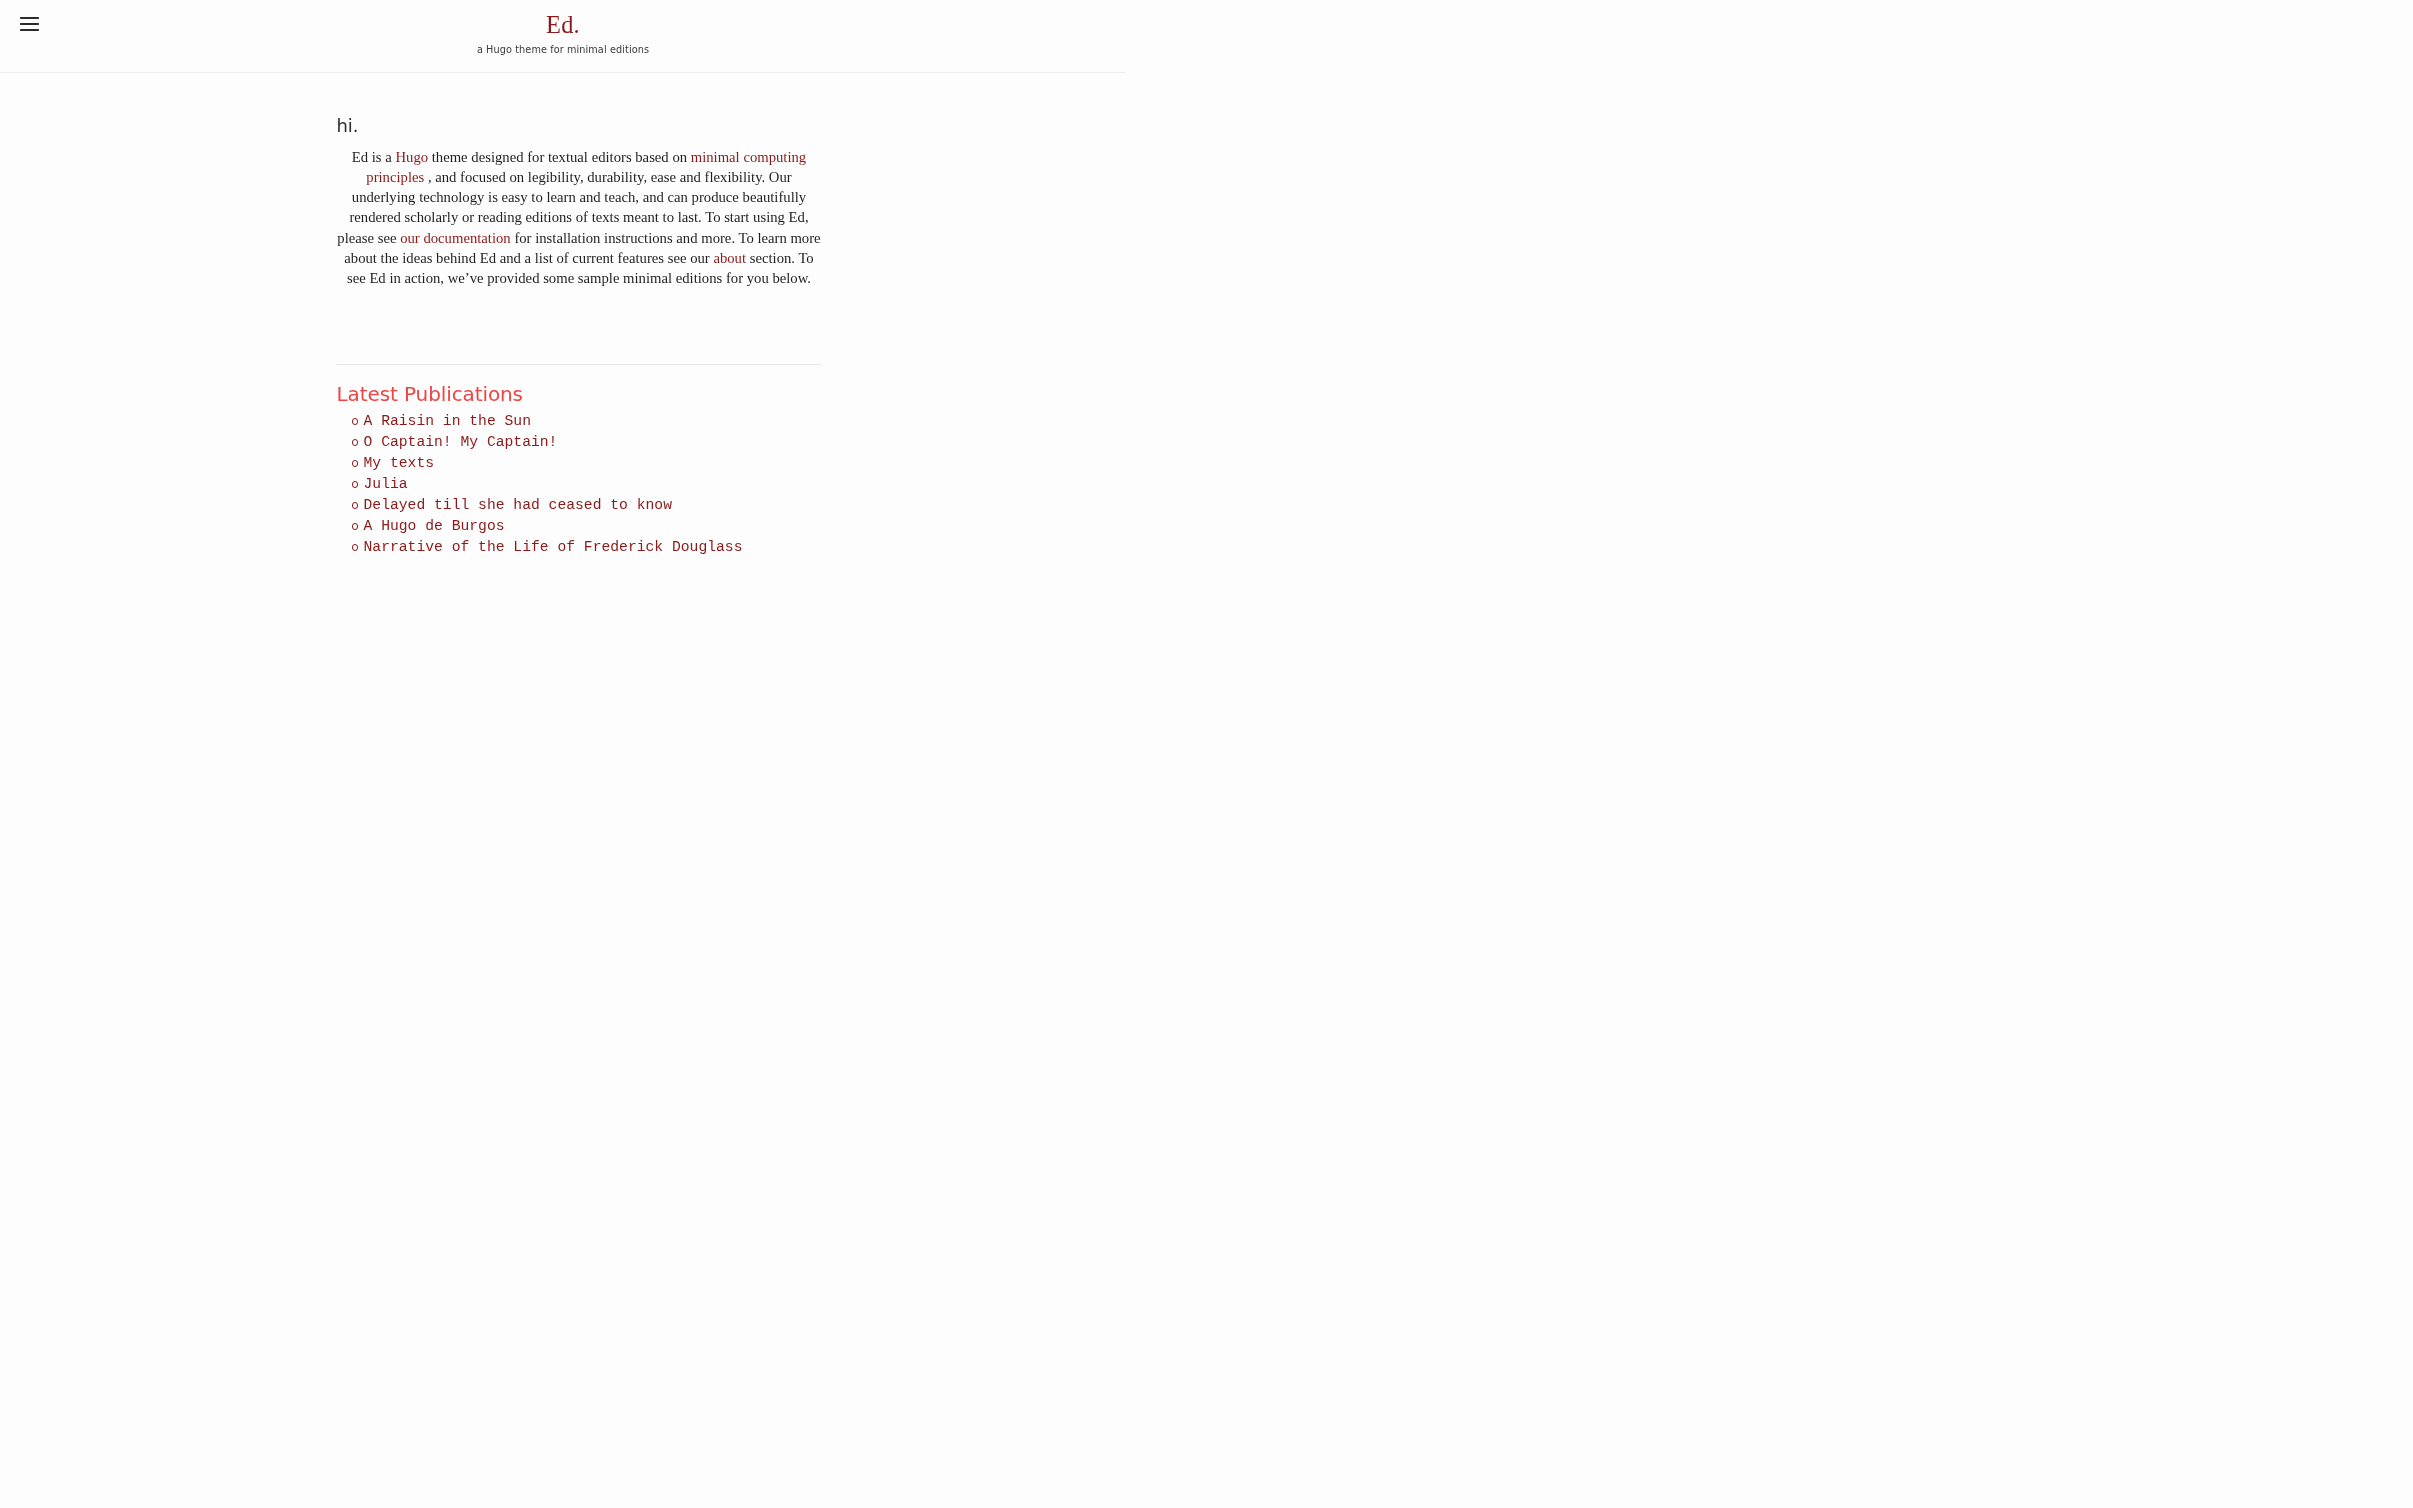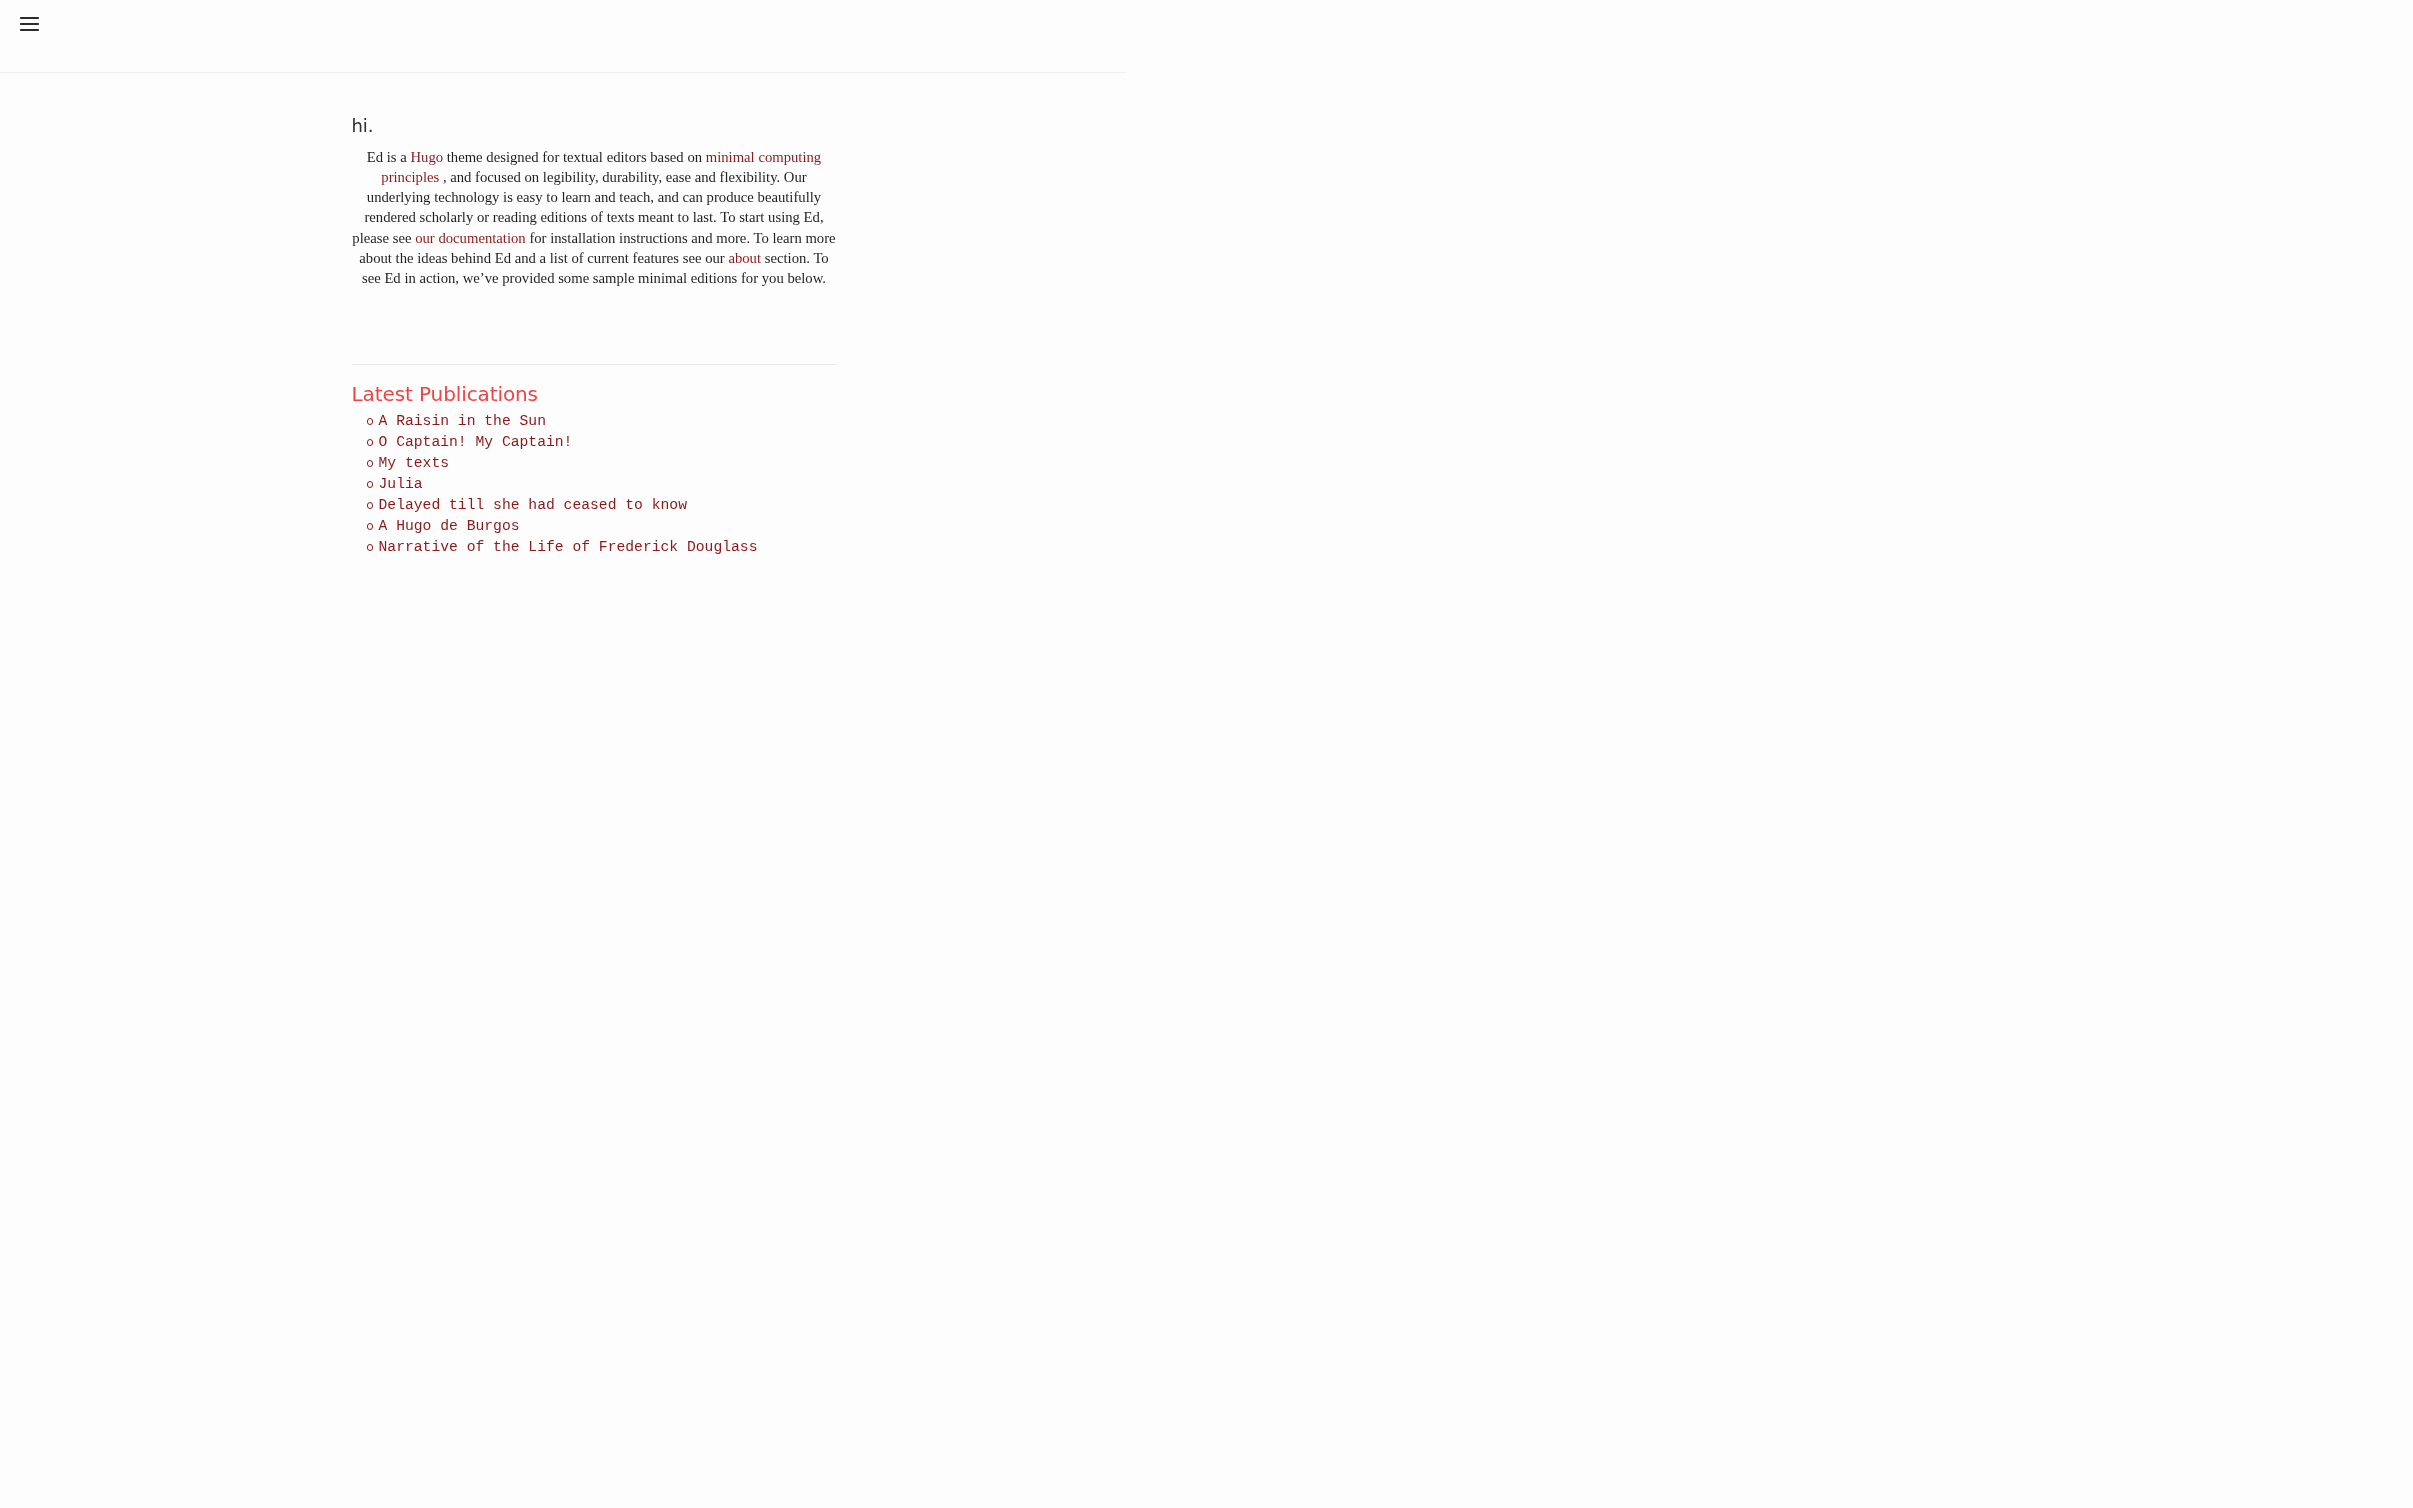--- a/index.html
+++ b/index.html
@@ -71,21 +71,21 @@
 
   
   .content {
     width: 1126px;
     padding: 0;
   }
   .wrapper {
     width: 485px;
     margin: 0 auto;
     position: relative;
-    left: 31px;
+    left: 16px;
   }
   .page-title {
     font-family: "DejaVu Sans", sans-serif;
     font-size: 18px;
     line-height: 21.5px;
     font-weight: 400;
     color: #2e2e2e;
     margin: 42px 0 10px 0;
     letter-spacing: -0.1px;
   }
@@ -151,20 +151,24 @@
 </style>
 </head>
 <body>
 
 <header class="site-header">
   <button class="menu-button">
     <span></span>
     <span></span>
     <span></span>
   </button>
+  <div class="site-title-wrap">
+    <h1 class="site-title">Ed.</h1>
+    <p class="site-subtitle">a Hugo theme for minimal editions</p>
+  </div>
 </header>
 
 <main class="content">
   <div class="wrapper">
 
     <h2 class="page-title">hi.</h2>
 
     <p class="intro"><span>Ed is a </span><a href="#">Hugo</a><span> theme designed for textual editors based on </span><a href="#">minimal computing principles</a><span> , and focused on legibility, durability, ease and flexibility. Our underlying technology is easy to learn and teach, and can produce beautifully rendered scholarly or reading editions of texts meant to last. To start using Ed, please see </span><a href="#">our documentation</a><span> for installation instructions and more. To learn more about the ideas behind Ed and a list of current features see our </span><a href="#">about</a><span> section. To see Ed in action, we’ve provided some sample minimal editions for you below.</span></p>
 
     <hr class="divider">

